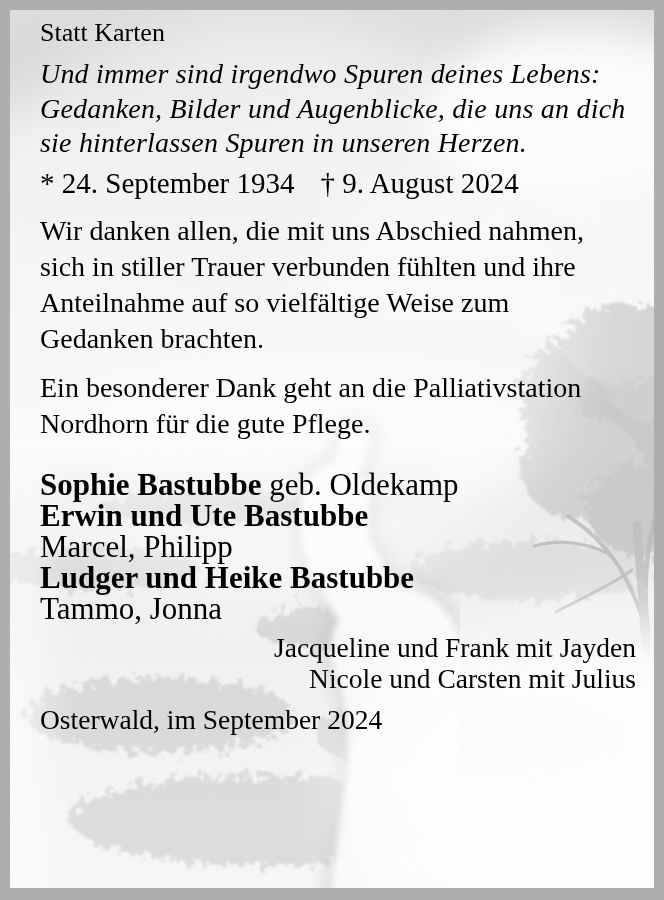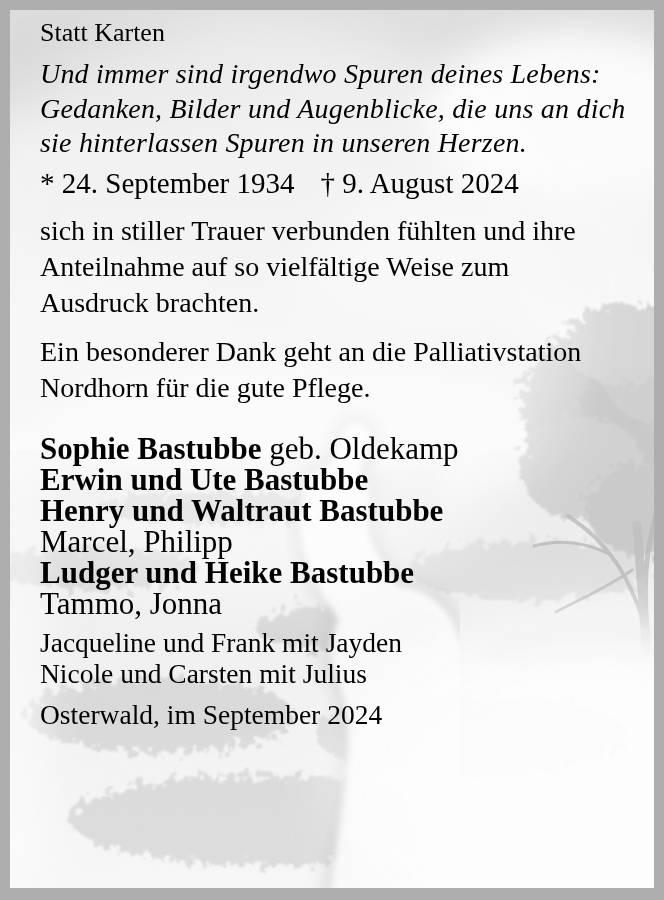--- a/index.html
+++ b/index.html
@@ -68,20 +68,21 @@
   .mourners {
     font-size: 31px;
     line-height: 31px;
     margin-top: 27px;
   }
   .mrow .b { font-weight: bold; }
   .extended {
     font-size: 27.5px;
     line-height: 31px;
     margin-top: 8px;
+    text-align: right;
   }
   .closing {
     font-size: 27.5px;
     line-height: 30px;
     margin-top: 11px;
   }
 </style>
 </head>
 <body>
 
@@ -199,34 +200,34 @@
         <div>Gedanken, Bilder und Augenblicke, die uns an dich</div>
         <div>sie hinterlassen Spuren in unseren Herzen.</div>
       </div>
 
 
       <div class="dates">
         <span class="birth">* 24. September 1934</span><span class="death">† 9. August 2024</span>
       </div>
 
       <div class="para">
+        <div>Wir danken allen, die mit uns Abschied nahmen,</div>
         <div>sich in stiller Trauer verbunden fühlten und ihre</div>
         <div>Anteilnahme auf so vielfältige Weise zum</div>
-        <div>Ausdruck brachten.</div>
+        <div>Gedanken brachten.</div>
       </div>
 
       <div class="para">
         <div>Ein besonderer Dank geht an die Palliativstation</div>
         <div>Nordhorn für die gute Pflege.</div>
       </div>
 
       <div class="mourners">
         <div class="mrow"><span class="b">Sophie Bastubbe</span><span class="r"> geb. Oldekamp</span></div>
         <div class="mrow"><span class="b">Erwin und Ute Bastubbe</span><span class="r"></span></div>
-        <div class="mrow"><span class="b">Henry und Waltraut Bastubbe</span><span class="r"></span></div>
         <div class="mrow"><span class="b"></span><span class="r">Marcel, Philipp</span></div>
         <div class="mrow"><span class="b">Ludger und Heike Bastubbe</span><span class="r"></span></div>
         <div class="mrow"><span class="b"></span><span class="r">Tammo, Jonna</span></div>
       </div>
 
       <div class="extended">
         <div>Jacqueline und Frank mit Jayden</div>
         <div>Nicole und Carsten mit Julius</div>
       </div>
 

